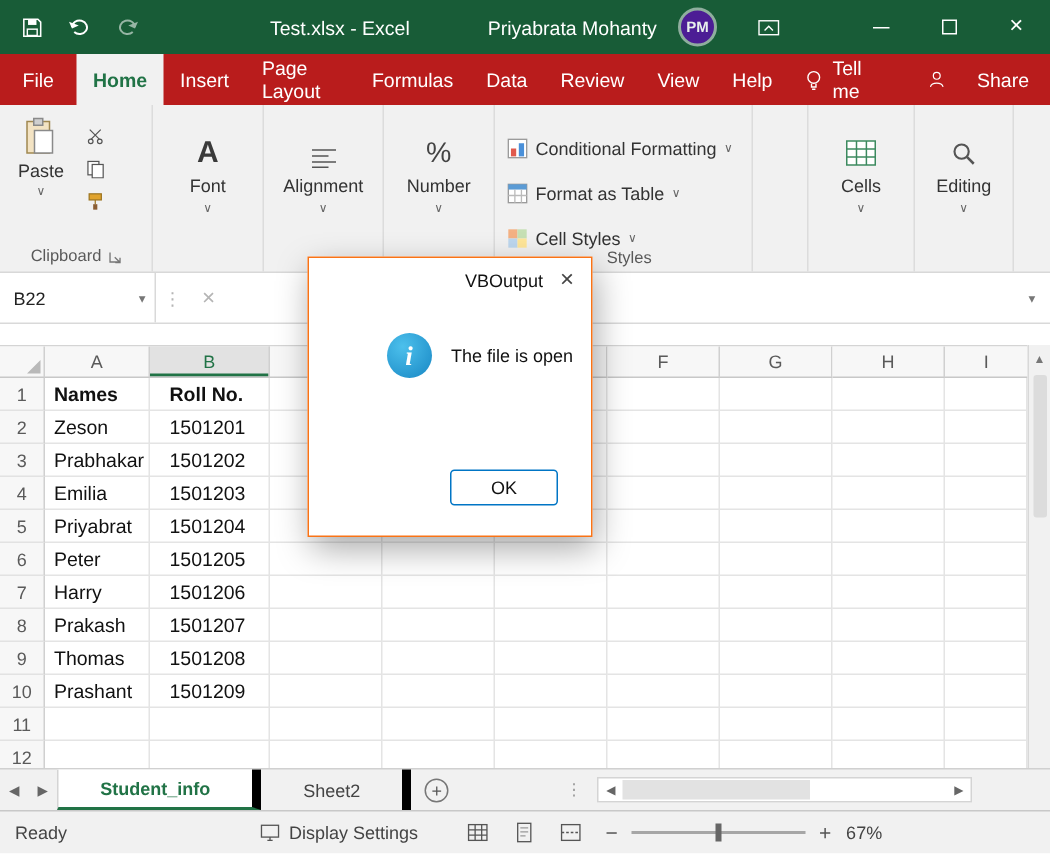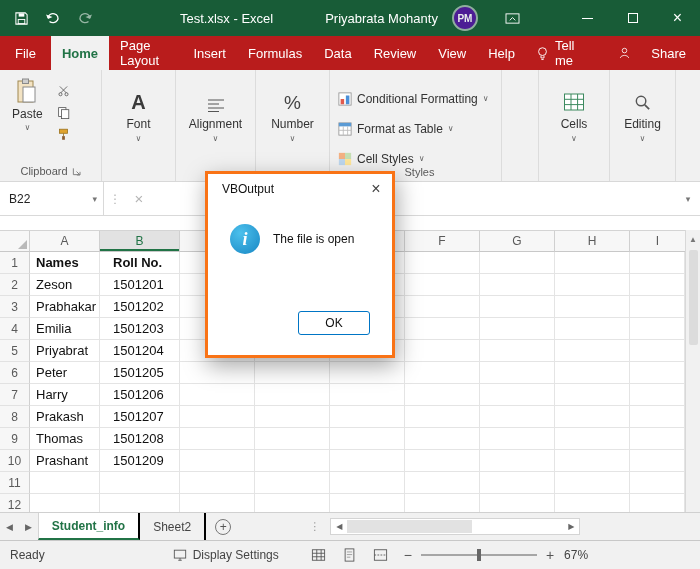--- a/index.html
+++ b/index.html
@@ -80,21 +80,21 @@
   .cell{display:flex;align-items:center;font-size:13px;color:#111;border-right:1px solid #e4e4e4;border-bottom:1px solid #e4e4e4;padding-left:6px;white-space:nowrap;overflow:hidden;}
   .cell.col-B{padding-left:13px;}
   .cell.b{font-weight:bold;}
   .vscroll{position:absolute;top:0;right:0;bottom:0;width:15px;background:#f1f1f1;border-left:1px solid #d8d8d8;display:flex;flex-direction:column;align-items:center;}
   .vscroll .arr{font-size:8px;color:#777;padding-top:5px;}
   .vscroll .thumb{width:9px;height:95px;background:#dcdcdc;border-radius:2px;margin-top:6px;}
 
   
   .sheetbar{height:28px;background:#f1f1f1;border-top:1px solid #d0d0d0;display:flex;align-items:stretch;font-size:12px;color:#444;}
   .nav-arr{display:flex;align-items:center;padding:0 6px;color:#666;font-size:9px;}
-  .stab{display:flex;align-items:center;padding:0 13px;border-right:2px solid #000000;}
+  .stab{display:flex;align-items:center;padding:0 28px;border-right:6px solid #000000;}
   .stab.active{background:#fff;color:#217346;font-weight:bold;border-bottom:2px solid #217346;border-left:1px solid #d4d4d4;}
   .addsheet{width:16px;height:16px;border:1px solid #777;border-radius:50%;color:#555;font-size:12px;line-height:1;display:flex;align-items:center;justify-content:center;align-self:center;margin-left:9px;}
   .splitter{display:flex;align-items:center;color:#999;font-size:11px;margin-left:78px;}
   .hscroll{width:250px;align-self:center;height:17px;margin-left:10px;background:#fff;border:1px solid #d4d4d4;display:flex;align-items:center;}
   .hscroll .harr{width:16px;text-align:center;color:#666;font-size:8px;}
   .hscroll .htrack{flex:1;height:100%;position:relative;}
   .hscroll .hthumb{position:absolute;left:0;top:1px;bottom:1px;width:58%;background:#e2e2e2;}
 
   
   .statusbar{height:29px;background:#f1f1f1;border-top:1px solid #c8c8c8;display:flex;align-items:center;font-size:12px;color:#444;}
@@ -103,21 +103,21 @@
   .views{margin-left:32px;display:flex;align-items:center;gap:16px;}
   .views .vbtn{display:flex;align-items:center;}
   .zoom{margin-left:16px;display:flex;align-items:center;gap:9px;}
   .zoom .zsign{font-size:14px;color:#555;}
   .ztrack{width:116px;height:2px;background:#a6a6a6;position:relative;}
   .ztick{position:absolute;left:50%;top:-3px;width:1px;height:8px;background:#a6a6a6;}
   .zhandle{position:absolute;left:48%;top:-5px;width:4px;height:12px;background:#666;}
   .zpct{width:46px;text-align:right;padding-right:12px;}
 
   
-  .dialog{position:absolute;left:205px;top:171px;width:190px;height:187px;background:#fff;border:3px solid #f97316;box-shadow:2px 8px 22px rgba(0,0,0,.35);display:flex;flex-direction:column;font-size:12px;z-index:10;}
+  .dialog{position:absolute;left:205px;top:171px;width:190px;height:187px;background:#fff;border:1px solid #f97316;box-shadow:2px 8px 22px rgba(0,0,0,.35);display:flex;flex-direction:column;font-size:12px;z-index:10;align-items:flex-end;}
   .dlg-title-row{height:30px;display:flex;align-items:center;padding-left:14px;color:#111;}
   .dlg-close{margin-left:auto;width:32px;height:30px;display:flex;align-items:center;justify-content:center;color:#444;font-size:16px;}
   .dlg-body{display:flex;align-items:center;gap:13px;padding:20px 12px 0 22px;color:#111;}
   .info-icon{width:30px;height:30px;border-radius:50%;background:radial-gradient(circle at 35% 30%,#4cc0ec,#1887c4);color:#fff;display:flex;align-items:center;justify-content:center;flex:0 0 30px;}
   .info-icon .ic{font-family:"Liberation Serif",serif;font-style:italic;font-weight:bold;font-size:18px;line-height:1;}
   .dlg-footer{margin-top:auto;display:flex;justify-content:flex-end;padding:0 22px 20px 0;}
   .okbtn{width:72px;height:24px;background:#fff;border:1px solid #0075c5;border-radius:3px;font-size:12px;color:#111;font-family:"Liberation Sans",sans-serif;}
   svg{display:block;}
 </style>
 </head>
@@ -157,22 +157,22 @@
     </span>
   <span class="win-btn">
       <span class="maxbox"></span>
     </span>
   <span class="win-btn">×</span>
 </div>
 
 <div class="tabrow">
   <span class="rtab file">File</span>
   <span class="rtab active">Home</span>
+  <span class="rtab">Insert</span>
   <span class="rtab">Page Layout</span>
-  <span class="rtab">Insert</span>
   <span class="rtab">Formulas</span>
   <span class="rtab">Data</span>
   <span class="rtab">Review</span>
   <span class="rtab">View</span>
   <span class="rtab">Help</span>
   <span class="tellme">
     <span>
         <svg width="13" height="15" viewBox="0 0 14 16">
           <circle cx="7" cy="6" r="4.2" fill="none" stroke="#fff"></circle>
           <path d="M5.4 10.5v2.3h3.2v-2.3M5.8 14.5h2.4" fill="none" stroke="#fff"></path>

